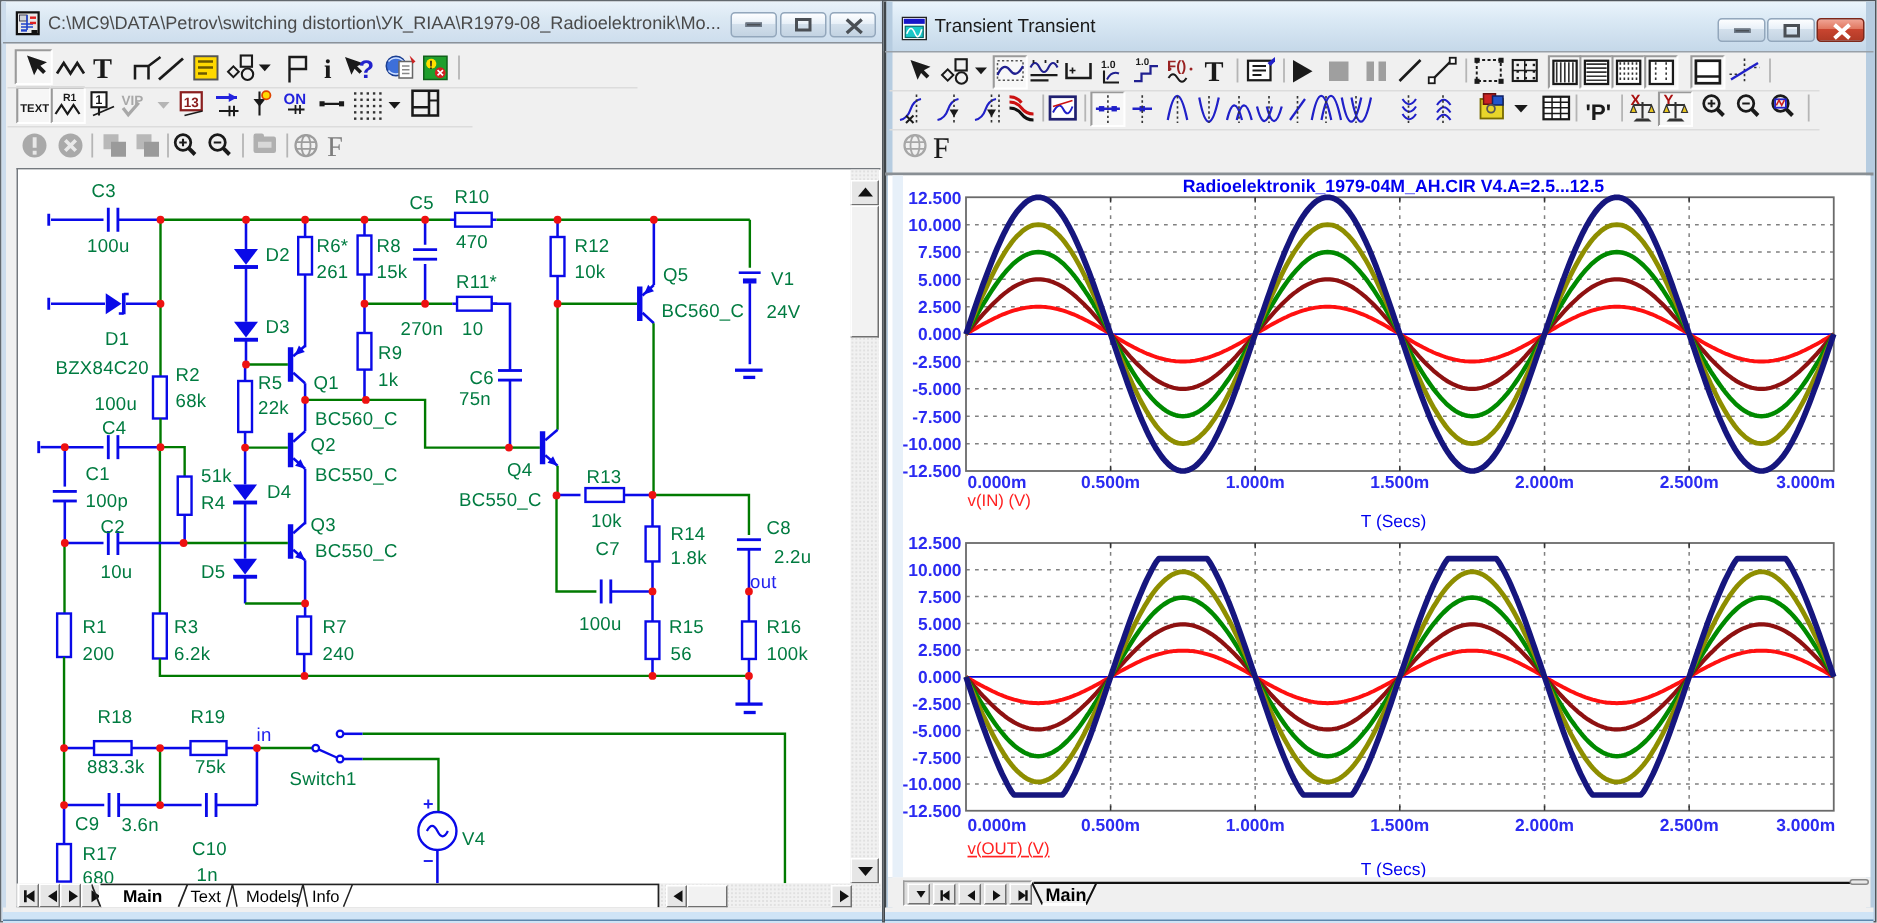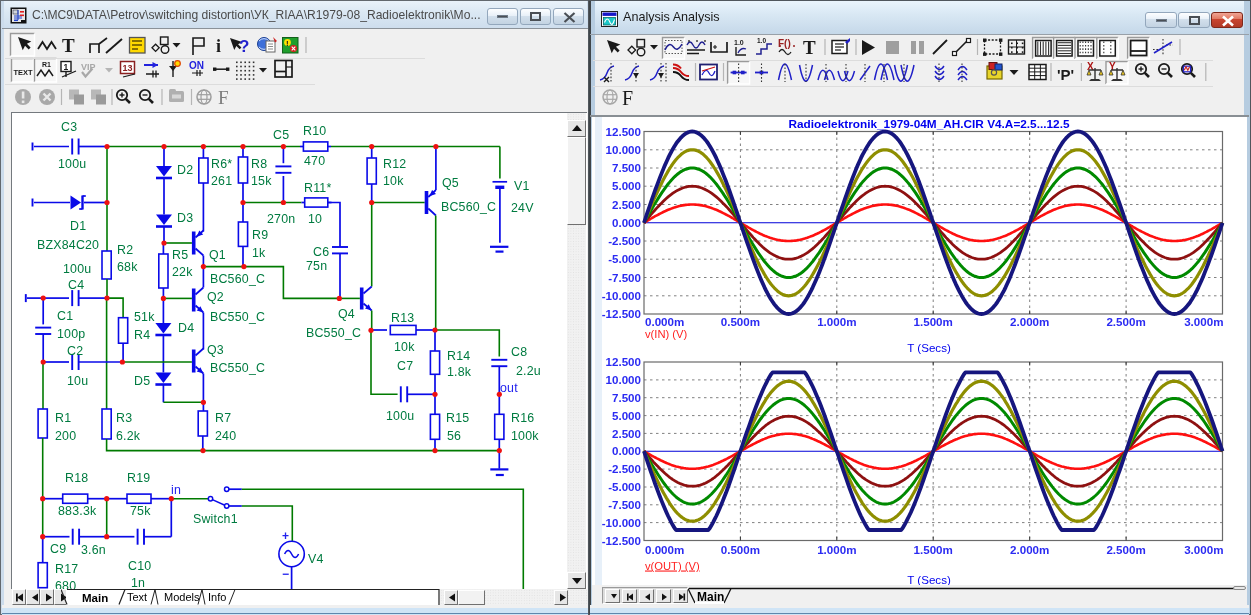--- a/index.html
+++ b/index.html
@@ -528,21 +528,21 @@
 <div class="abs" style="left:0;top:0;width:661px;height:33px;background:linear-gradient(#eaf4fc,#d9e8f4 40%,#c5d8e9);"></div>
 <div class="abs" style="left:0;top:0;width:2px;height:613px;background:#3f4549;"></div>
 <div class="abs" style="left:2px;top:0;width:4px;height:613px;background:#b6cce0;"></div>
 <div class="abs" style="left:655px;top:0;width:6px;height:613px;background:#b6cce0;"></div>
 <svg class="abs" style="left:12px;top:10px" width="17" height="16" viewBox="0 0 17 16">
       <rect x="0.5" y="0.5" width="16" height="15" fill="#fff" stroke="#222"></rect>
       <rect x="1.5" y="1.5" width="14" height="3.4" fill="#1616c8"></rect>
       <rect x="2.5" y="6.5" width="12" height="7.5" fill="#19c8c8" stroke="#0a6a6a" stroke-width="0.8"></rect>
       <path d="M3.5,11.5 q2.8,-7 5.6,0 q2.2,5 4.4,-3" stroke="#fff" stroke-width="1.1" fill="none"></path>
     </svg>
-<div class="abs" style="left:34px;top:9px;font-size:12.6px;color:#1a1a1a;white-space:nowrap;">Analysis Analysis</div>
+<div class="abs" style="left:34px;top:9px;font-size:12.6px;color:#1a1a1a;white-space:nowrap;">Transient Transient</div>
 <div style="position:absolute;left:556px;top:11px;width:32px;height:16px;background:linear-gradient(#fdfeff,#e8f0f8 45%,#d3e0ec 46%,#c3d3e2);border:1px solid #93a7bc;border-radius:3px;">
       <div style="position:absolute;left:50%;top:50%;width:11px;height:3px;margin:-1px 0 0 -5.5px;background:#4a4f55;border:1px solid #6e7a88;box-sizing:border-box;"></div>
     </div>
 <div style="position:absolute;left:589px;top:11px;width:32px;height:16px;background:linear-gradient(#fdfeff,#e8f0f8 45%,#d3e0ec 46%,#c3d3e2);border:1px solid #93a7bc;border-radius:3px;">
       <div style="position:absolute;left:50%;top:50%;width:11px;height:9px;margin:-4.5px 0 0 -5.5px;border:2px solid #4a4f55;box-sizing:border-box;"></div>
     </div>
 <div style="position:absolute;left:622px;top:11px;width:32px;height:16px;background:linear-gradient(#f0a494,#e0765f 45%,#c94530 46%,#b03a26);border:1px solid #7e281a;border-radius:3px;">
       <svg style="position:absolute;left:0;top:0" width="32" height="16">
         <path d="M11.0,3.5 L21.0,12.5 M21.0,3.5 L11.0,12.5" stroke="#fff" stroke-width="2.6"></path>
       </svg>

